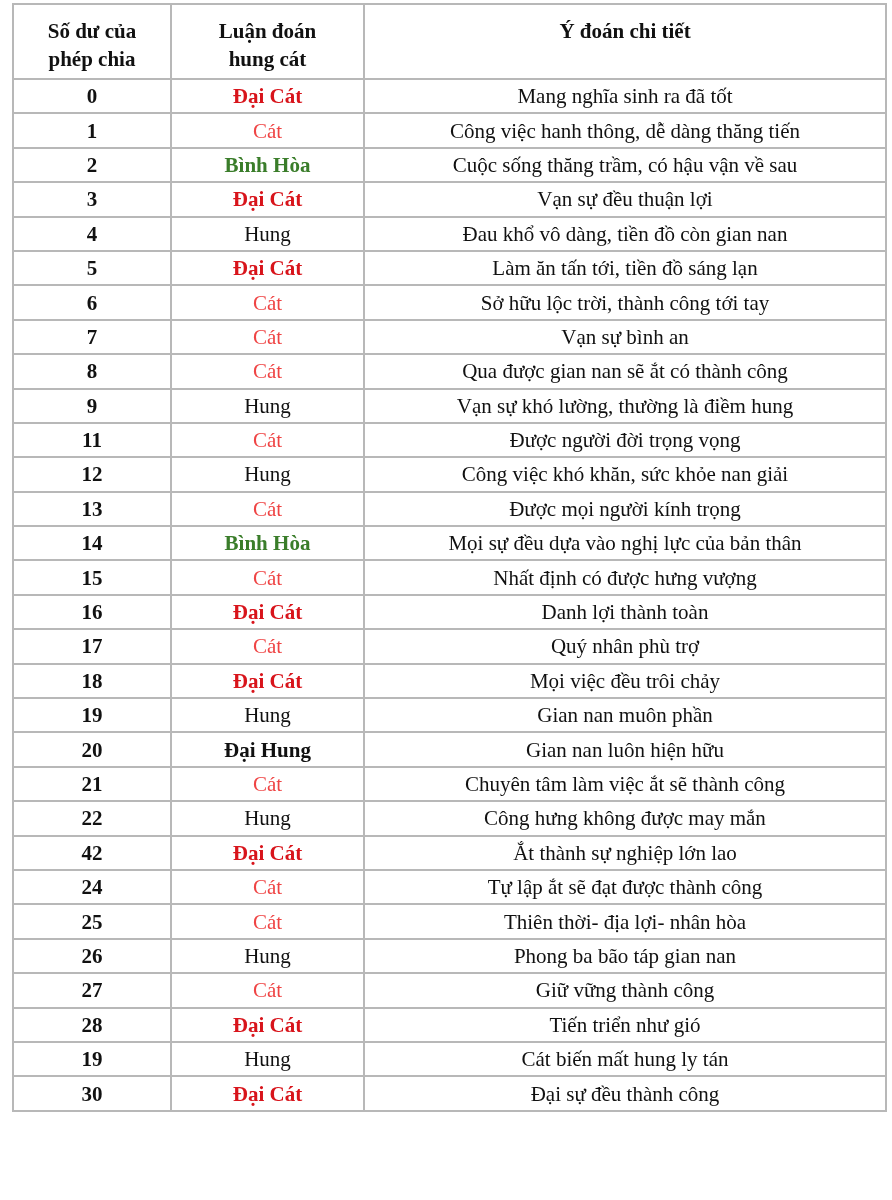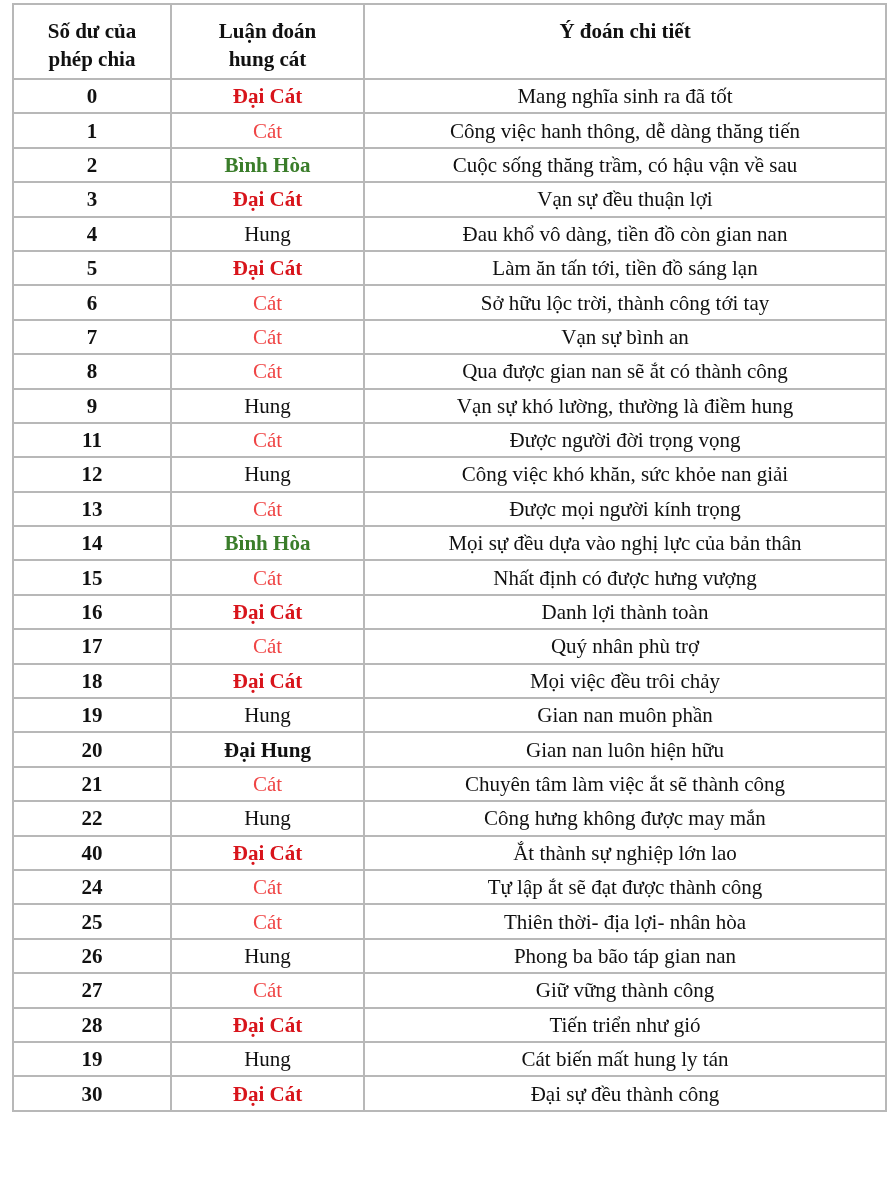--- a/index.html
+++ b/index.html
@@ -161,21 +161,21 @@
         <td class="num">21</td>
         <td class="v-cat">Cát</td>
         <td>Chuyên tâm làm việc ắt sẽ thành công</td>
       </tr>
       <tr>
         <td class="num">22</td>
         <td class="v-hung">Hung</td>
         <td>Công hưng không được may mắn</td>
       </tr>
       <tr>
-        <td class="num">40</td>
+        <td class="num">42</td>
         <td class="v-daicat">Đại Cát</td>
         <td>Ắt thành sự nghiệp lớn lao</td>
       </tr>
       <tr>
         <td class="num">24</td>
         <td class="v-cat">Cát</td>
         <td>Tự lập ắt sẽ đạt được thành công</td>
       </tr>
       <tr>
         <td class="num">25</td>

